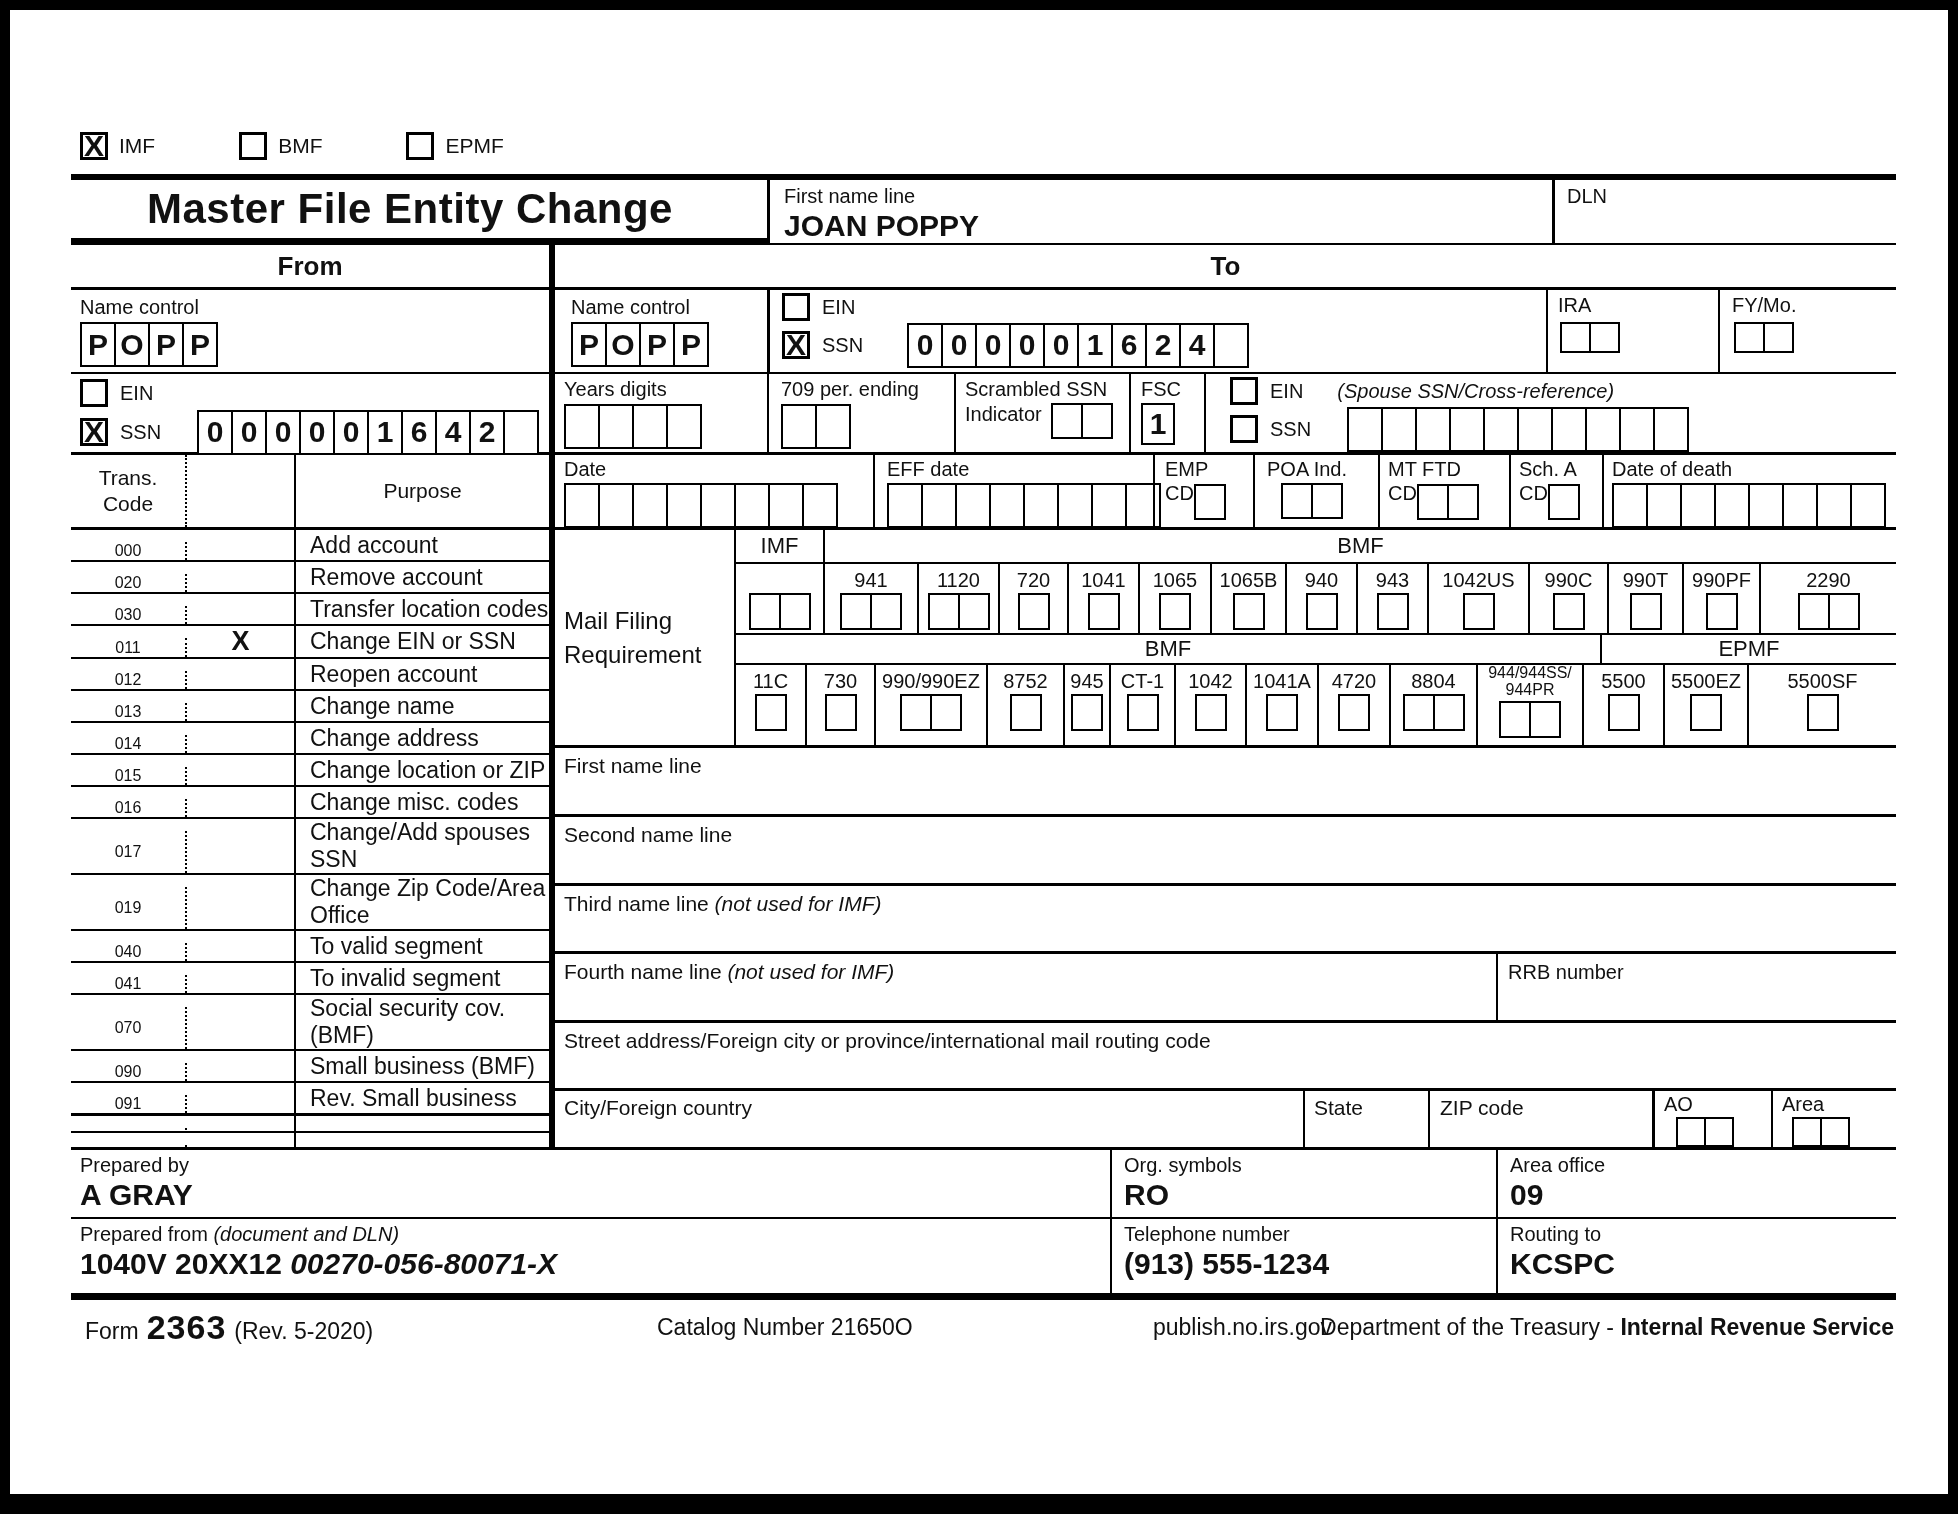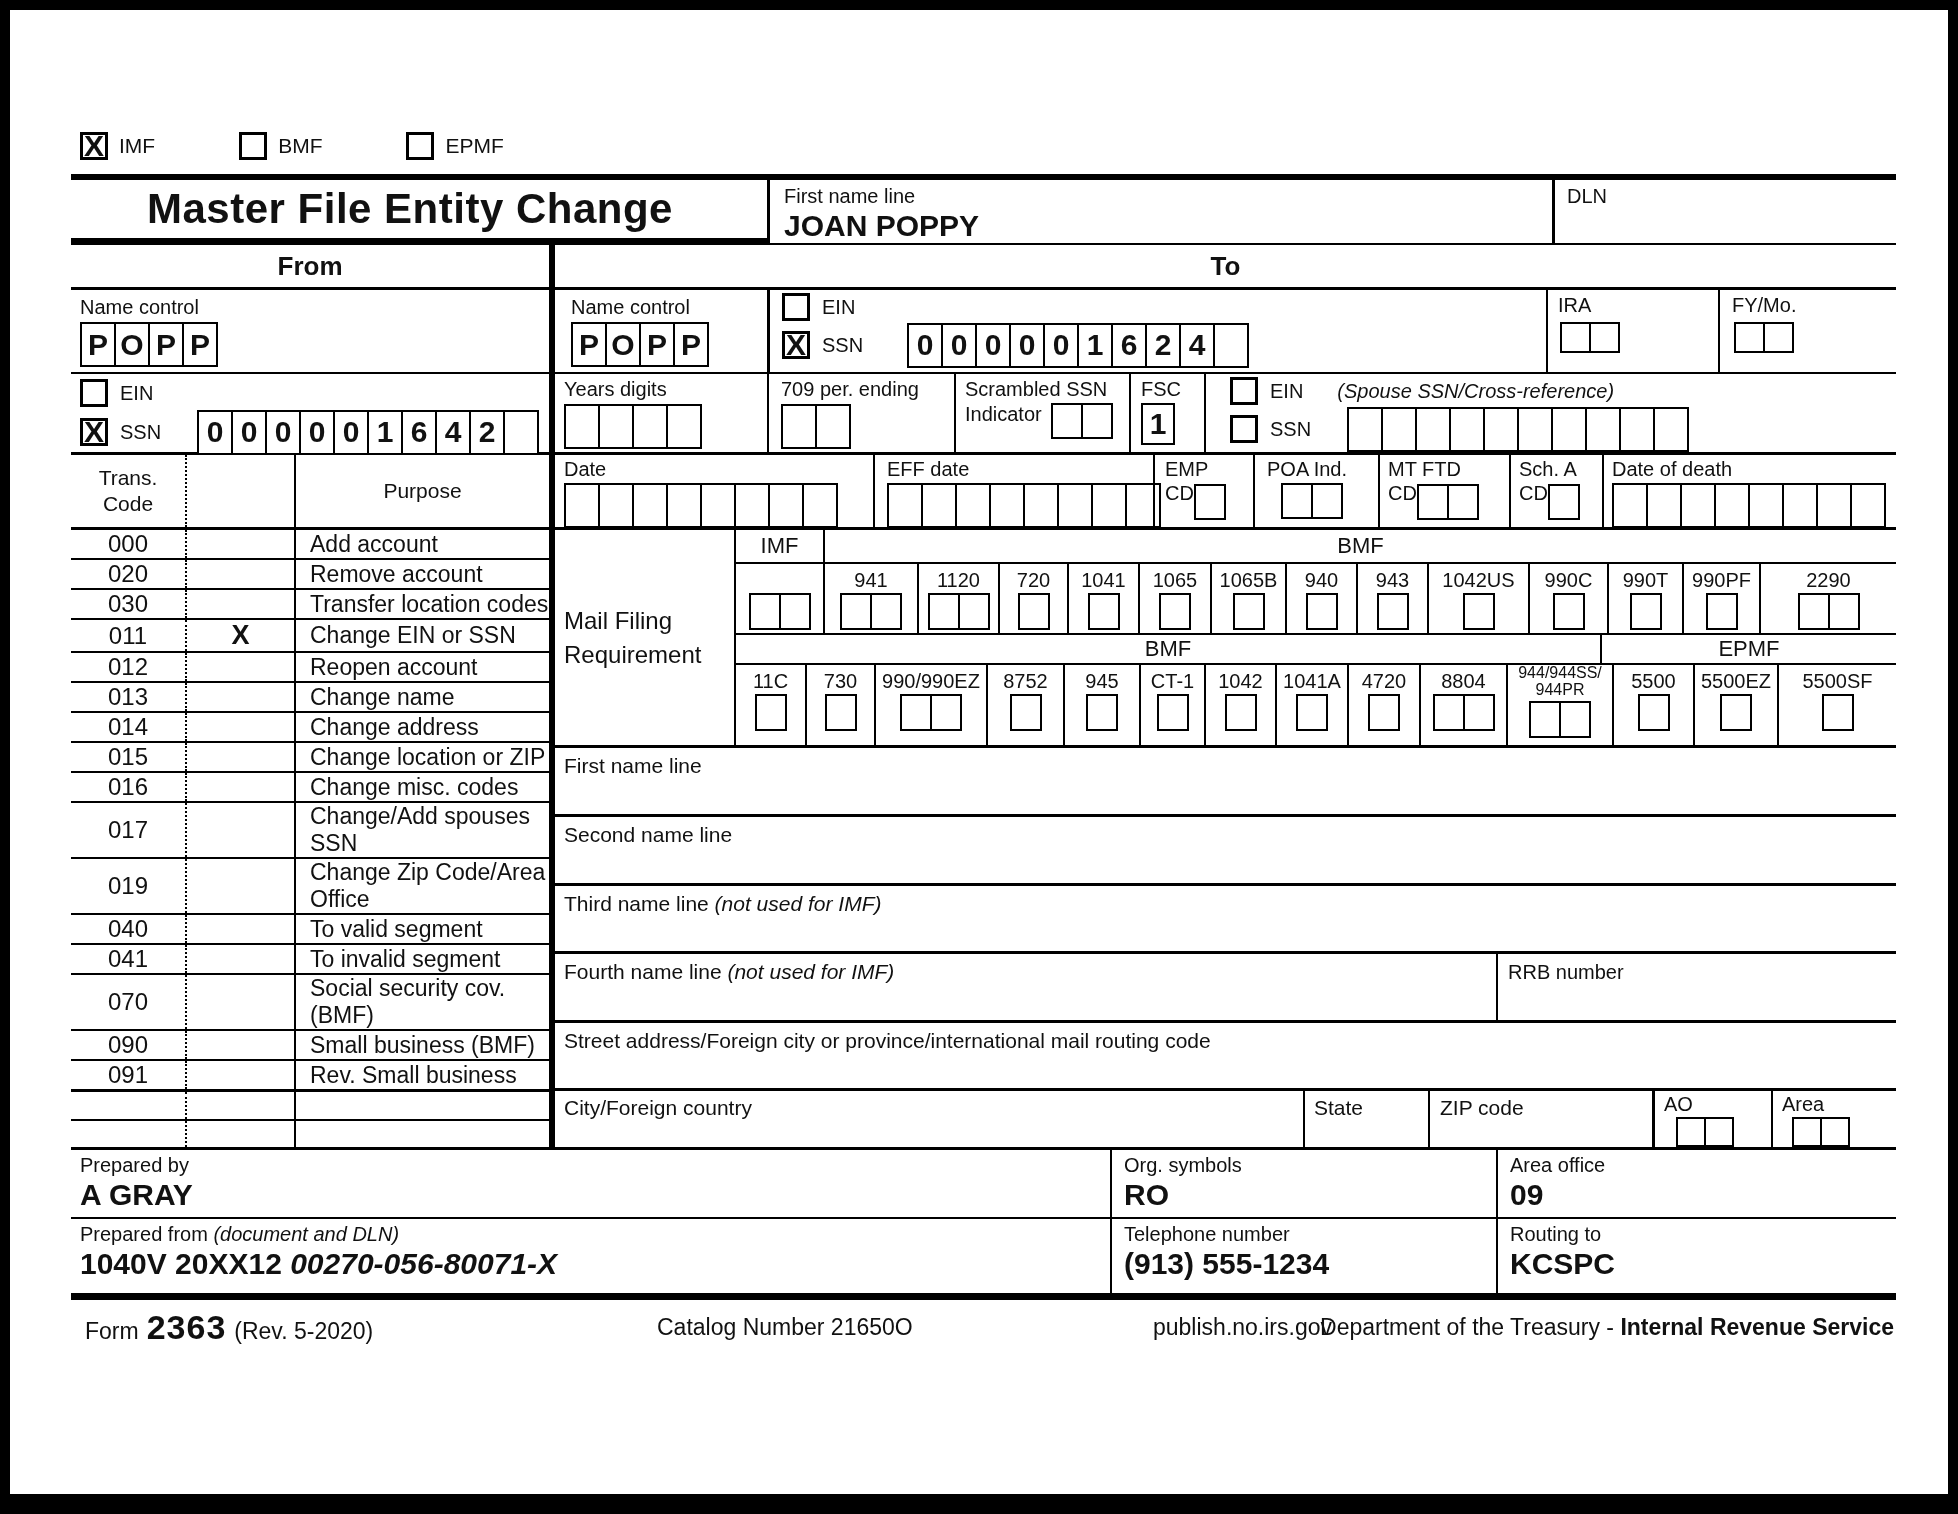--- a/index.html
+++ b/index.html
@@ -51,21 +51,21 @@
   .fr-einssn .digits { margin-left:24px; }
 
   .ttable-head { height:75px; border-bottom:3px solid #000; display:flex; }
   .th-code { width:116px; border-right:2px dotted #000; display:flex; flex-direction:column; align-items:center; justify-content:center; font-size:21px; line-height:1.25; }
   .th-check { width:109px; border-right:2px solid #000; }
   .th-purpose { flex:1; display:flex; align-items:center; justify-content:center; font-size:21px; }
   .ttable { display:flex; flex-direction:column; height:617px; }
   .trow { flex:1; display:flex; border-bottom:2px solid #000; }
   .trow:nth-child(16) { border-bottom:3px solid #000; }
   .trow:nth-child(18) { border-bottom:none; }
-  .trow .code { width:116px; border-right:2px dotted #000; display:flex; align-items:center; justify-content:center; font-size:24px; }
+  .trow .code { width:116px; border-right:2px dotted #000; display:flex; align-items:center; justify-content:center; font-size:16px;margin-top:12px; }
   .trow .check { width:109px; border-right:2px solid #000; display:flex; align-items:center; justify-content:center; font-size:27px; font-weight:bold; }
   .trow .purpose { flex:1; display:flex; align-items:center; padding-left:14px; font-size:23px; }
 
   
   .rowA { height:84px; border-bottom:2px solid #000; display:flex; }
   .ra-nc { width:212px; padding:6px 0 0 16px; }
   .ra-nc .bxrow { margin-top:3px; }
   .ra-id { width:779px; border-left:3px solid #000; padding:2px 0 0 12px; }
   .ra-id .ein-line { height:30px; }
   .ra-id .digits { margin-left:32px; }
@@ -119,21 +119,21 @@
   .mcol { display:flex; flex-direction:column; align-items:center; border-left:2px solid #000; }
   .mcol:first-child { border-left:none; }
   .mcol .num { font-size:20px; min-height:27px; display:flex; flex-direction:column; align-items:center; justify-content:flex-end; line-height:1.05; text-align:center; }
   .mcol .boxes { margin-top:2px; }
   .b1 .mcol:nth-child(1){width:87px} .b1 .mcol:nth-child(2){width:94px} .b1 .mcol:nth-child(3){width:81px}
   .b1 .mcol:nth-child(4){width:69px} .b1 .mcol:nth-child(5){width:71px} .b1 .mcol:nth-child(6){width:72px}
   .b1 .mcol:nth-child(7){width:75px} .b1 .mcol:nth-child(8){width:71px} .b1 .mcol:nth-child(9){width:71px}
   .b1 .mcol:nth-child(10){width:101px} .b1 .mcol:nth-child(11){width:79px} .b1 .mcol:nth-child(12){width:75px}
   .b1 .mcol:nth-child(13){width:77px} .b1 .mcol:nth-child(14){flex:1}
   .b2 .mcol:nth-child(1){width:69px} .b2 .mcol:nth-child(2){width:69px} .b2 .mcol:nth-child(3){width:112px}
-  .b2 .mcol:nth-child(4){width:77px} .b2 .mcol:nth-child(5){width:76px} .b2 .mcol:nth-child(6){width:65px}
+  .b2 .mcol:nth-child(4){width:77px} .b2 .mcol:nth-child(5){width:46px} .b2 .mcol:nth-child(6){width:65px}
   .b2 .mcol:nth-child(7){width:71px} .b2 .mcol:nth-child(8){width:72px} .b2 .mcol:nth-child(9){width:72px}
   .b2 .mcol:nth-child(10){width:87px} .b2 .mcol:nth-child(11){width:106px} .b2 .mcol:nth-child(12){width:81px}
   .b2 .mcol:nth-child(13){width:84px} .b2 .mcol:nth-child(14){flex:1}
   .b2 .mcol:nth-child(11) .num { font-size:16px; }
 
   
   .nrow { border-bottom:3px solid #000; padding:6px 0 0 9px; font-size:21px; }
   .n1,.n2,.n4 { height:69px; }
   .n3,.n5 { height:68px; }
   .n4 { display:flex; padding:0; }

